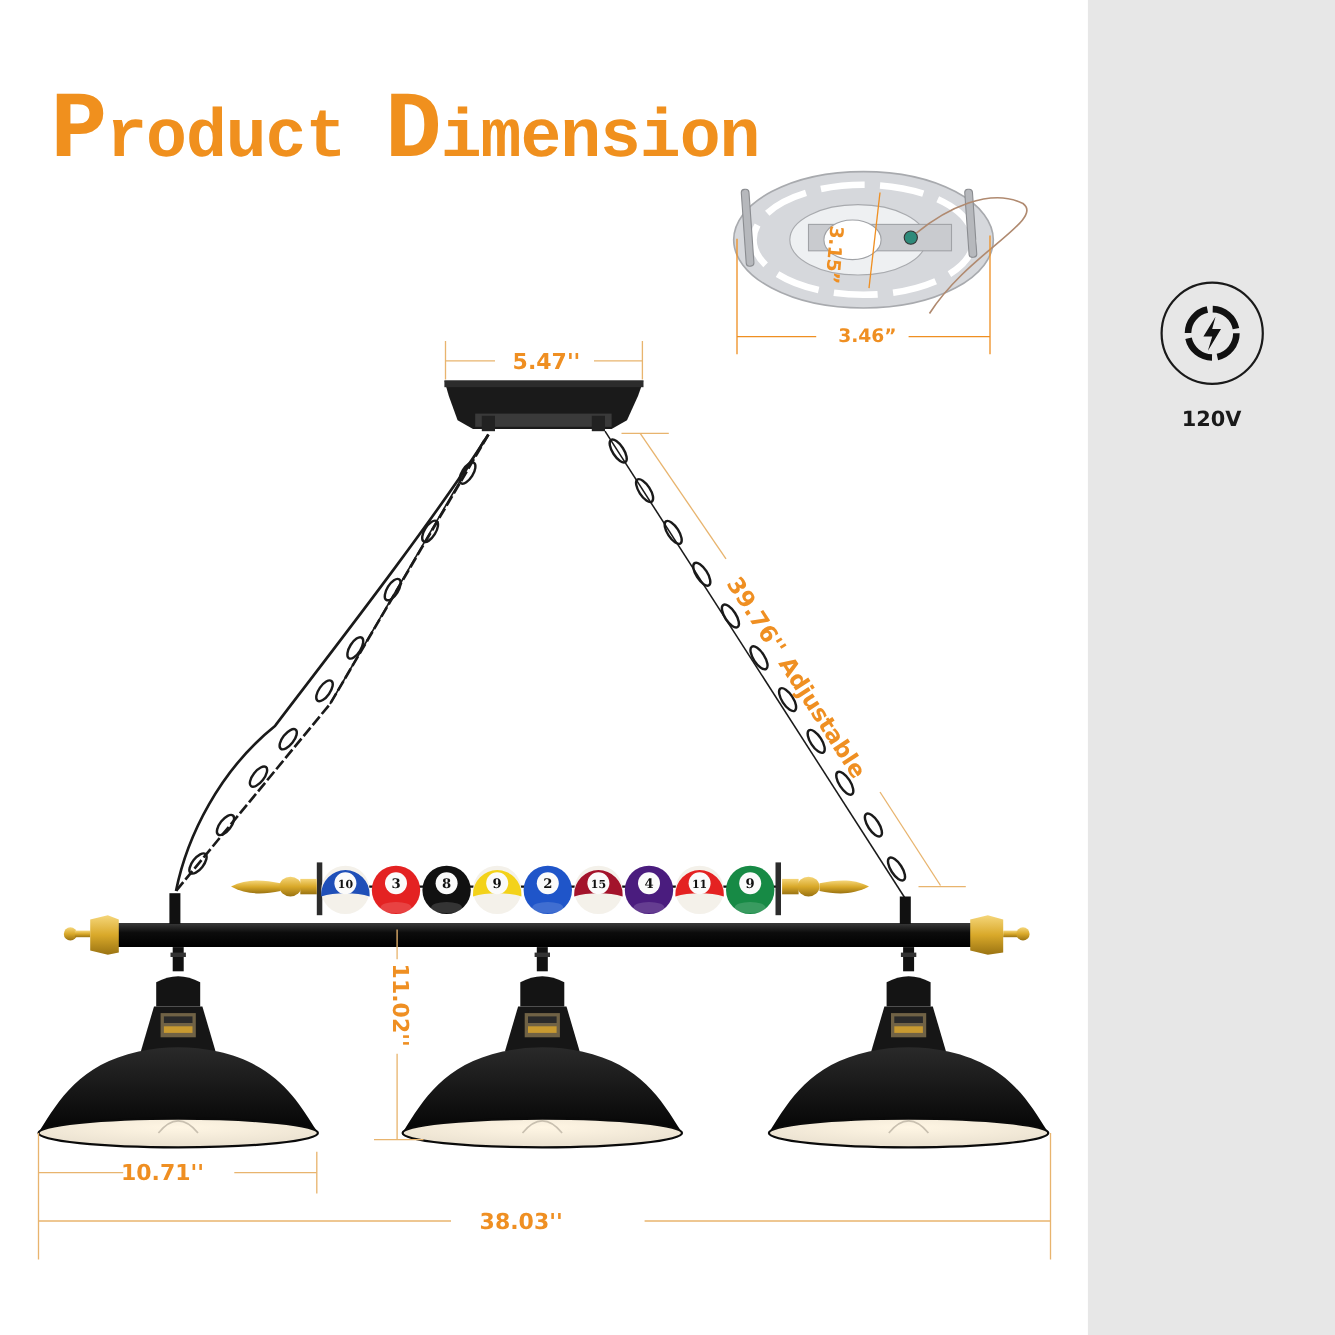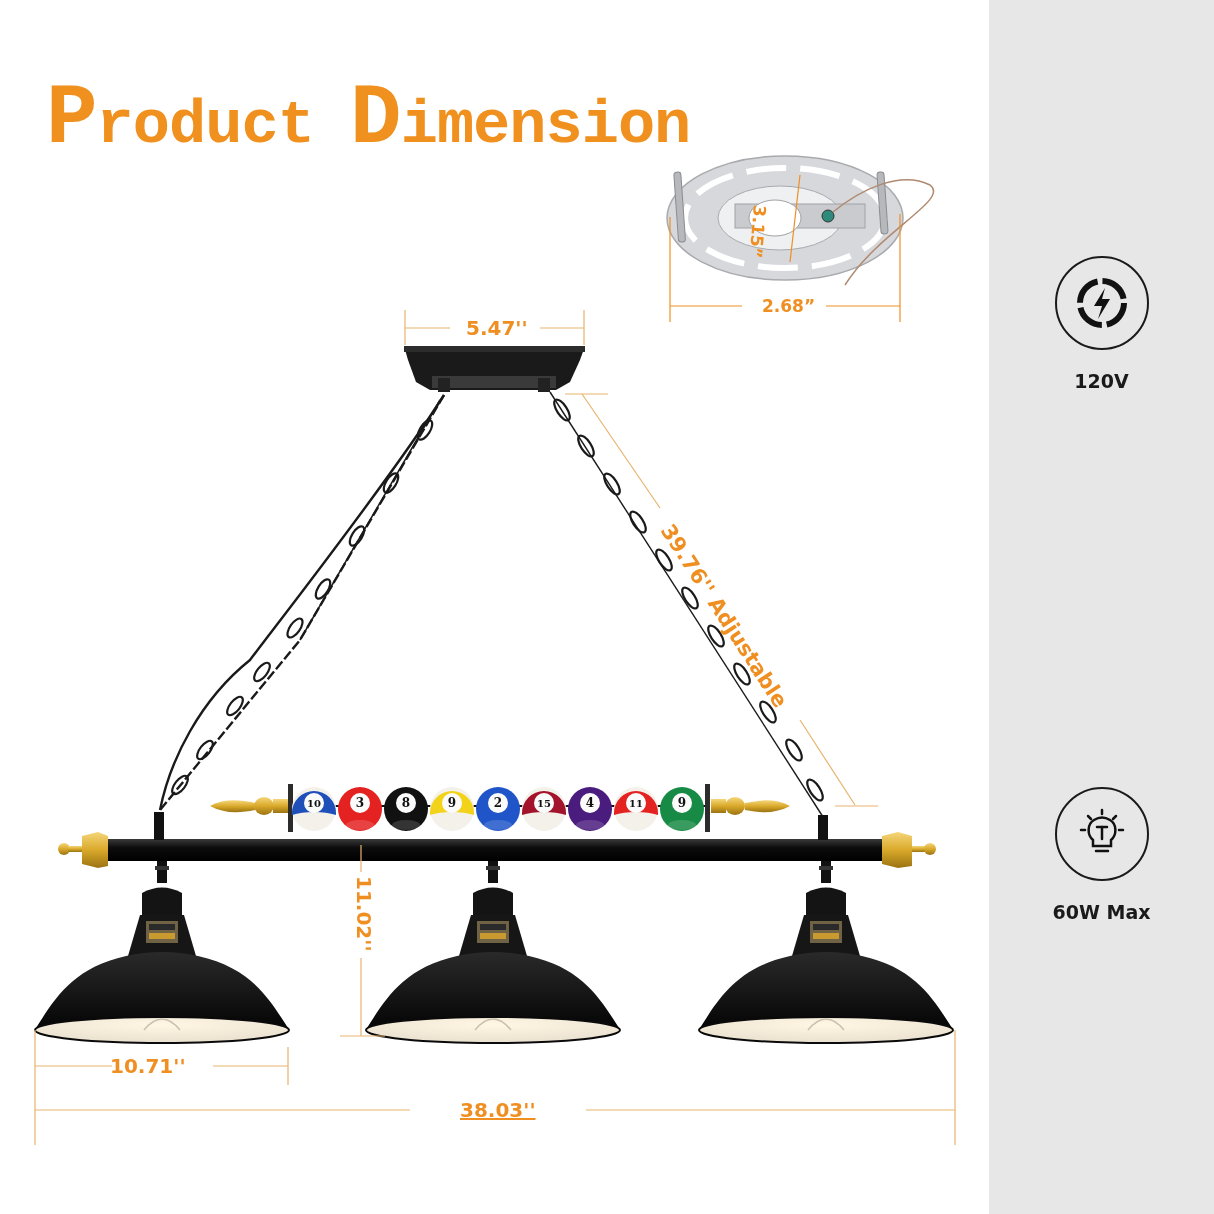--- a/index.html
+++ b/index.html
@@ -274,50 +274,32 @@
     <line x1="288" y1="1047" x2="288" y2="1085"></line>
     <line x1="35" y1="1066" x2="112" y2="1066"></line>
     <line x1="213" y1="1066" x2="288" y2="1066"></line>
     <line x1="35" y1="1110" x2="410" y2="1110"></line>
     <line x1="586" y1="1110" x2="955" y2="1110"></line>
     <line x1="955" y1="1030" x2="955" y2="1145"></line>
   </g>
 </svg>
 
 <div class="dim-label" style="left:770px;top:206px;transform:rotate(95deg);transform-origin:left top;font-size:17px;">3.15”</div>
-<div class="dim-label" style="left:762px;top:296px;font-size:17px;">2.68”</div>
+<div class="dim-label" style="left:762px;top:296px;font-size:17px;">3.46”</div>
 <div class="dim-label" style="left:466px;top:316px;">5.47''</div>
 <div class="dim-label" style="left:676px;top:520px;transform:rotate(57deg);transform-origin:left top;font-size:21px;">39.76'' Adjustable</div>
 <div class="dim-label" style="left:376px;top:876px;transform:rotate(90deg);transform-origin:left top;">11.02''</div>
 <div class="dim-label" style="left:110px;top:1054px;">10.71''</div>
-<div class="dim-label" style="left:460px;top:1098px;text-decoration:underline;">38.03''</div>
+<div class="dim-label" style="left:436px;top:1098px;">38.03''</div>
 
 <div class="side-panel">
   <div class="spec" style="top:256px;">
     <div class="circle">
       <svg width="56" height="56" viewBox="0 0 56 56">
         <circle cx="28" cy="28" r="22" fill="none" stroke="#111" stroke-width="6" stroke-dasharray="29.5 5"></circle>
         <path d="M31 13 L20 31 L28 31 L24 44 L36 24 L28 24 Z" fill="#111"></path>
       </svg>
     </div>
     <div class="label">120V</div>
   </div>
 
 
-  <div class="spec" style="top:787px;">
-    <div class="circle">
-      <svg width="60" height="60" viewBox="0 0 60 60">
-        <g stroke="#111" stroke-width="2.5" fill="none" stroke-linecap="round">
-          <line x1="30" y1="6" x2="30" y2="10"></line>
-          <line x1="16" y1="12" x2="19" y2="15"></line>
-          <line x1="44" y1="12" x2="41" y2="15"></line>
-          <line x1="9" y1="26" x2="13" y2="26"></line>
-          <line x1="47" y1="26" x2="51" y2="26"></line>
-          <path d="M21 36 C 15 31, 15 20, 22 16 C 27 13, 33 13, 38 16 C 45 20, 45 31, 39 36 L 39 42 L 21 42 Z"></path>
-          <line x1="24" y1="47" x2="36" y2="47"></line>
-          <line x1="25" y1="23" x2="35" y2="23"></line>
-          <line x1="30" y1="23" x2="30" y2="35"></line>
-        </g>
-      </svg>
-    </div>
-    <div class="label">60W Max</div>
-  </div>
 </div>
 
 </body></html>

